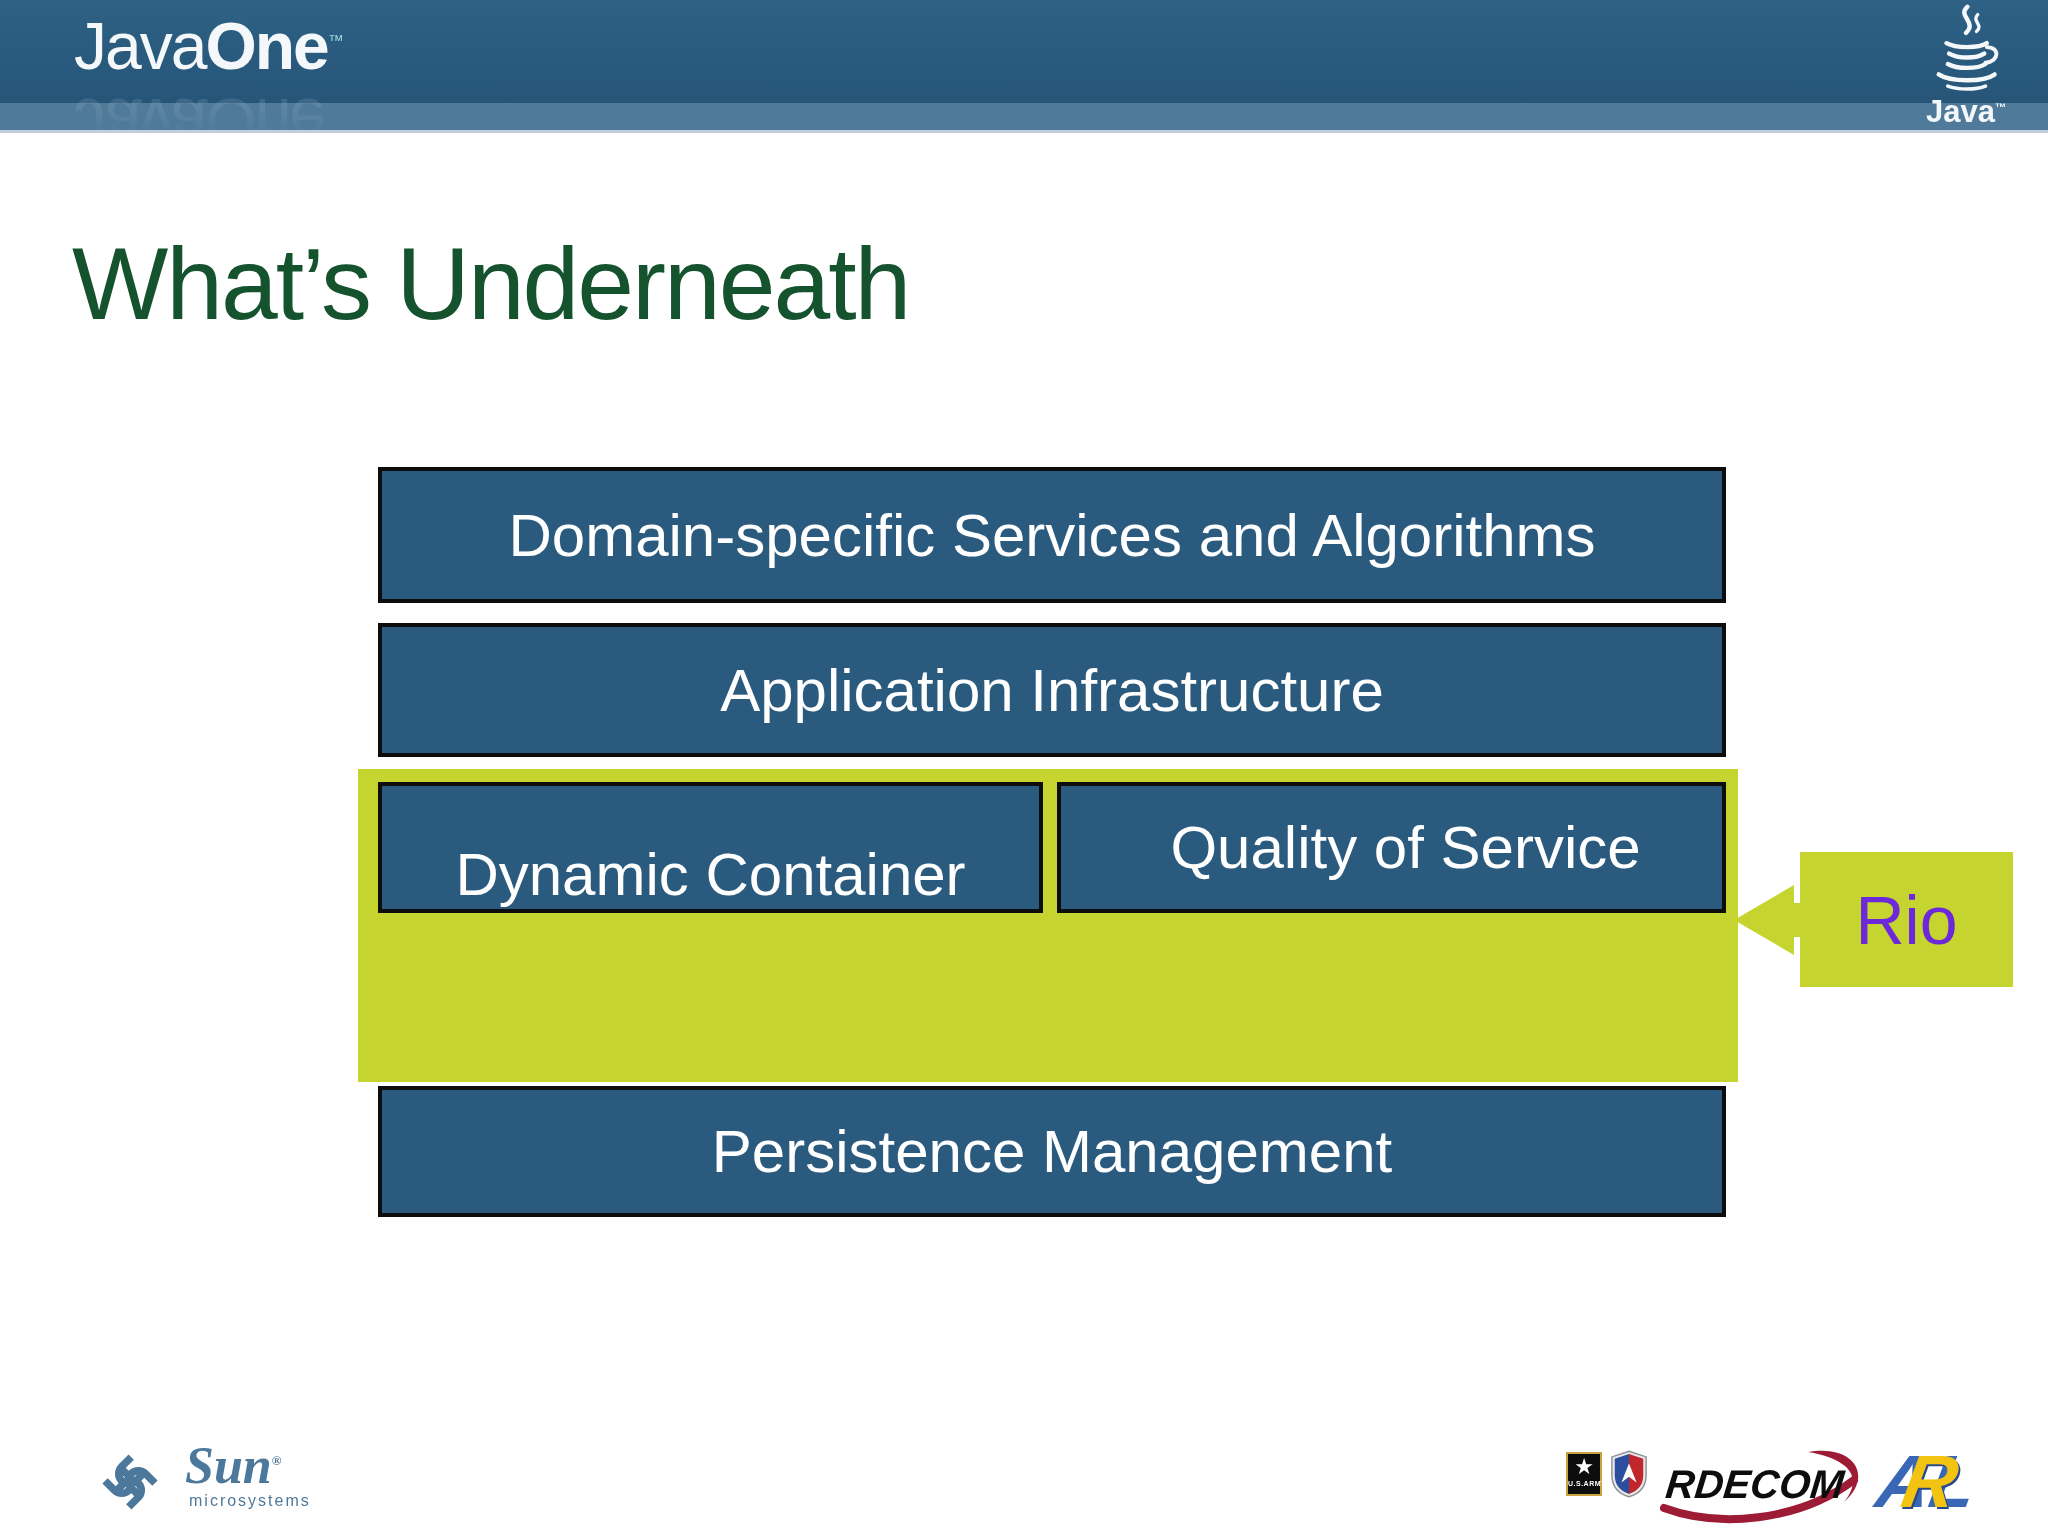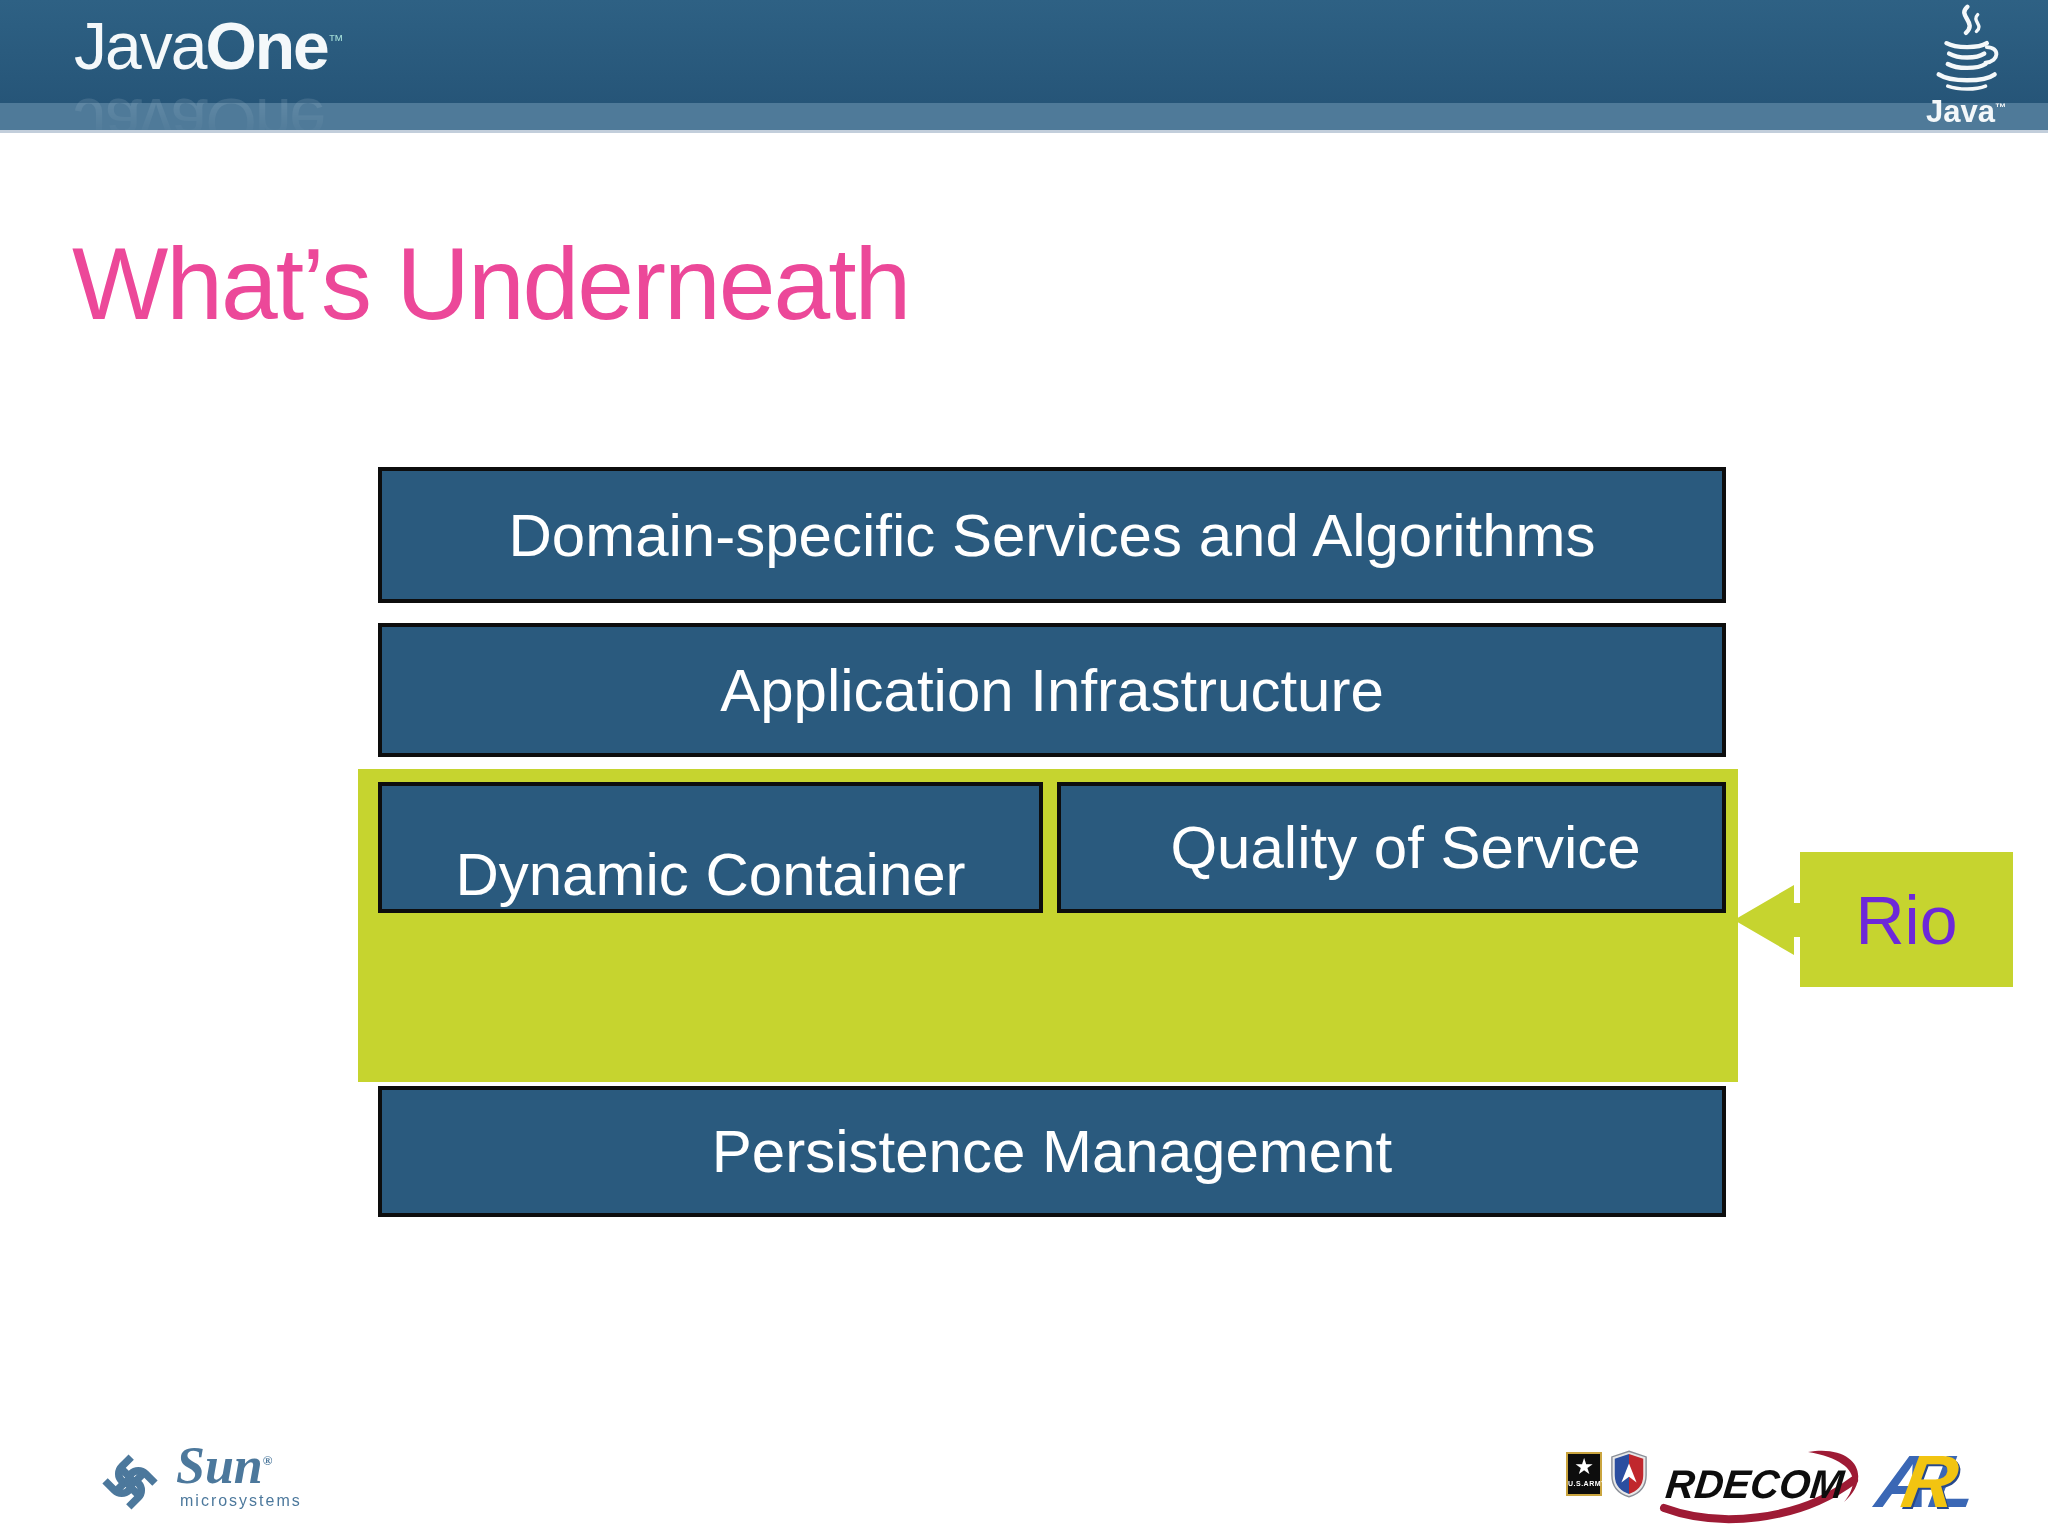--- a/index.html
+++ b/index.html
@@ -20,21 +20,21 @@
   .brand-reflect{position:absolute;left:74px;top:84px;font-size:66px;color:#cfe0ea;
          letter-spacing:-2px;white-space:nowrap;transform:scaleY(-1);opacity:.22;
          -webkit-mask-image:linear-gradient(to top,rgba(0,0,0,.9),transparent 70%);
          mask-image:linear-gradient(to top,rgba(0,0,0,.9),transparent 70%);}
   .java-logo{position:absolute;left:1918px;top:4px;width:96px;height:128px;text-align:center;}
   .java-logo svg{display:block;margin:0 auto;}
   .java-label{font-size:31px;font-weight:700;color:#f4f8fa;line-height:1;margin-top:-2px;}
   .java-label sup{font-size:11px;vertical-align:super;}
 
   
-  .page-title{position:absolute;left:72px;top:226px;font-size:102px;color:#ec4899;
+  .page-title{position:absolute;left:72px;top:226px;font-size:102px;color:#14532d;
               letter-spacing:-2px;white-space:nowrap;}
 
   
   .hl-rect{position:absolute;left:358px;top:769px;width:1380px;height:313px;background:#c6d42f;}
   .layer{position:absolute;background:#2a5a7e;border:4px solid #0d0d0d;box-sizing:border-box;
          color:#ffffff;display:flex;align-items:center;justify-content:center;
          font-size:60px;white-space:nowrap;}
   .layer-domain{left:378px;top:467px;width:1348px;height:136px;}
   .layer-appinfra{left:378px;top:623px;width:1348px;height:134px;}
   .layer-dynamic{left:378px;top:782px;width:665px;height:131px;align-items:flex-end;}
@@ -43,21 +43,21 @@
   .layer-persistence{left:378px;top:1086px;width:1348px;height:131px;}
 
   
   .rio-arrow{position:absolute;left:1728px;top:876px;}
   .rio-box{position:absolute;left:1800px;top:852px;width:213px;height:135px;background:#c6d42f;
            display:flex;align-items:center;justify-content:center;color:#6d28d9;font-size:68px;}
 
   
   .sun-logo{position:absolute;left:88px;top:1440px;display:flex;align-items:flex-start;}
   .sun-mark{width:84px;height:84px;}
-  .sun-text{margin-left:4px;color:#4c789c;}
+  .sun-text{margin-left:13px;color:#4c789c;}
   .sun-name{font-family:"Liberation Serif",serif;font-style:italic;font-weight:700;
             font-size:52px;line-height:1;}
   .sun-name sup{font-size:13px;}
   .sun-sub{font-size:16px;letter-spacing:2px;margin-top:0px;margin-left:4px;color:#4c789c;}
 
   .gov-logos{position:absolute;left:1562px;top:1446px;width:430px;height:80px;}
   .army-logo{position:absolute;left:4px;top:6px;width:36px;height:44px;background:#0d0d0d;
              border:2px solid #caa53f;box-sizing:border-box;text-align:center;}
   .army-star{color:#ffffff;font-size:22px;line-height:26px;display:block;}
   .army-label{display:block;color:#ffffff;font-size:7px;font-weight:700;letter-spacing:.5px;}

